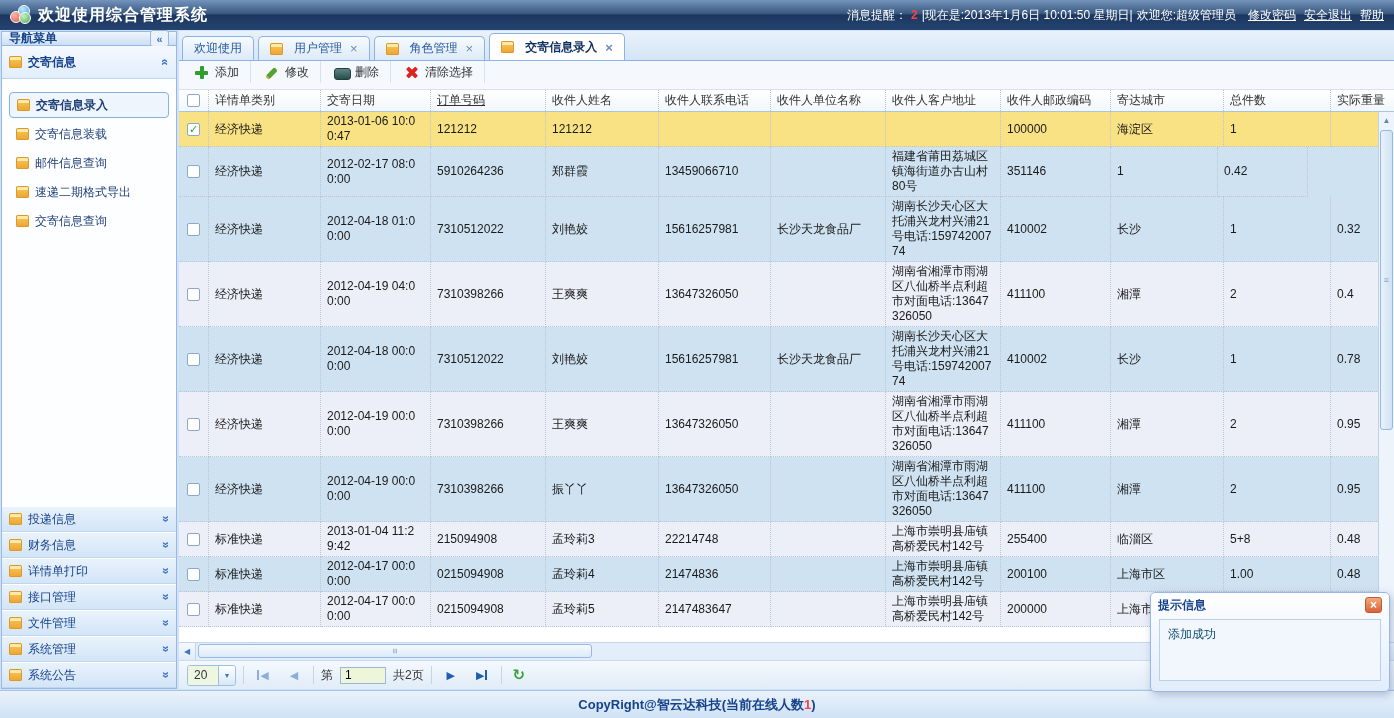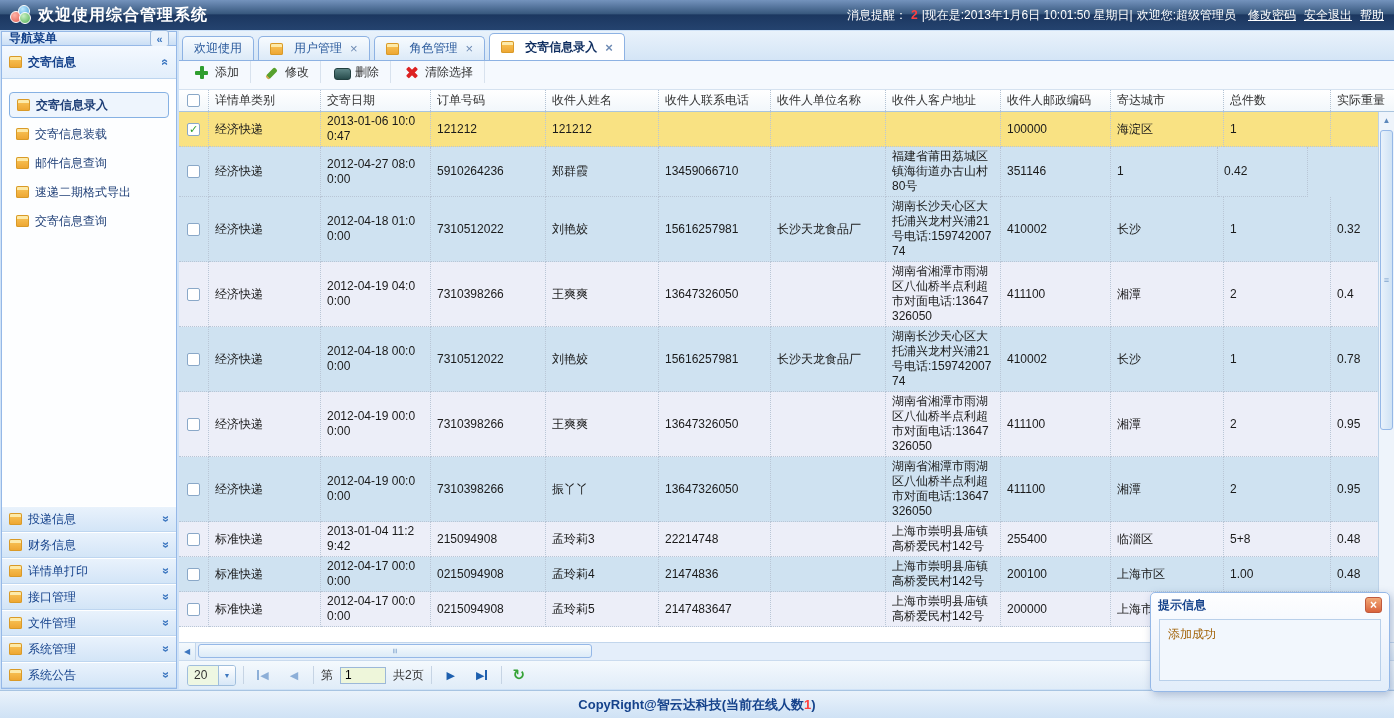--- a/index.html
+++ b/index.html
@@ -134,21 +134,21 @@
   
   .popup{position:fixed;right:4px;bottom:26px;width:240px;height:100px;border:1px solid #95b8e7;
     border-radius:5px;background:linear-gradient(#fefeff,#e2edfa);
     box-shadow:2px 3px 8px rgba(60,90,140,.35);z-index:50;}
   .popup-header{height:24px;display:flex;align-items:center;padding:0 7px;font-weight:bold;
     color:#15428b;font-size:12px;}
   .popup-close{margin-left:auto;width:17px;height:16px;border:1px solid #c0593c;border-radius:3px;
     background:linear-gradient(#f2a977,#d9633c);color:#fff;display:flex;align-items:center;
     justify-content:center;font-weight:bold;font-size:12px;cursor:pointer;}
   .popup-body{margin:2px 8px 8px;border:1px solid #b9d0ea;background:#f2f7fd;height:62px;
-    padding:6px 8px;color:#a16207;}
+    padding:6px 8px;color:#0c4a6e;}
 </style>
 </head>
 <body>
 
 <div class="topbar">
   <span class="logo">
       <i class="c1"></i>
       <i class="c2"></i>
       <i class="c3"></i>
     </span>
@@ -274,21 +274,21 @@
           <span class="tlabel">清除选择</span>
         </div>
       </div>
     <div class="gridwrap">
       <div class="grid-header">
           <div class="th cbcell" style="width: 30px;">
             <span class="cb"></span>
           </div>
           <div class="th" style="width: 112px;">详情单类别</div>
           <div class="th" style="width: 110px;">交寄日期</div>
-          <div class="th" style="width: 115px;">订单号码</div>
+          <div class="th" style="width: 115px; text-decoration: underline;">订单号码</div>
           <div class="th" style="width: 113px;">收件人姓名</div>
           <div class="th" style="width: 112px;">收件人联系电话</div>
           <div class="th" style="width: 115px;">收件人单位名称</div>
           <div class="th" style="width: 115px;">收件人客户地址</div>
           <div class="th" style="width: 110px;">收件人邮政编码</div>
           <div class="th" style="width: 113px;">寄达城市</div>
           <div class="th" style="width: 107px;">总件数</div>
           <div class="th" style="width: 90px;">实际重量</div>
         </div>
       <div class="grid-body">
@@ -331,21 +331,21 @@
             </div>
           </div>
           <div class="tr blue">
             <div class="td cbcell" style="width: 30px;">
               <span class="cb"></span>
             </div>
             <div class="td" style="width: 112px;">
               <span class="cellv">经济快递</span>
             </div>
             <div class="td" style="width: 110px;">
-              <span class="cellv">2012-04-27 08:00:00</span>
+              <span class="cellv">2012-02-17 08:00:00</span>
             </div>
             <div class="td" style="width: 115px;">
               <span class="cellv">5910264236</span>
             </div>
             <div class="td" style="width: 113px;">
               <span class="cellv">郑群霞</span>
             </div>
             <div class="td" style="width: 112px;">
               <span class="cellv">13459066710</span>
             </div>

